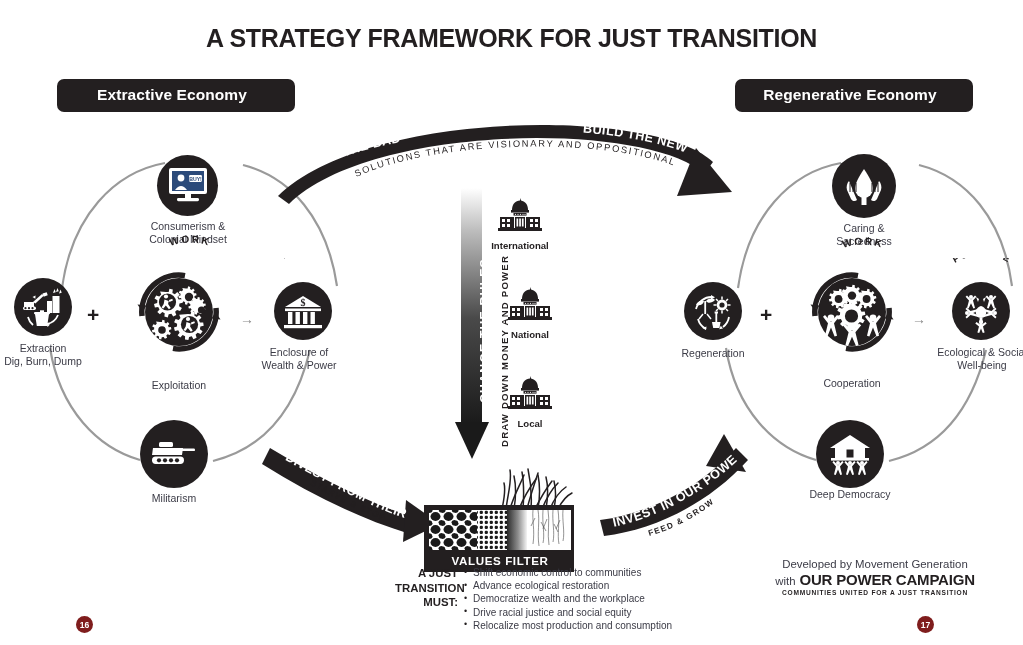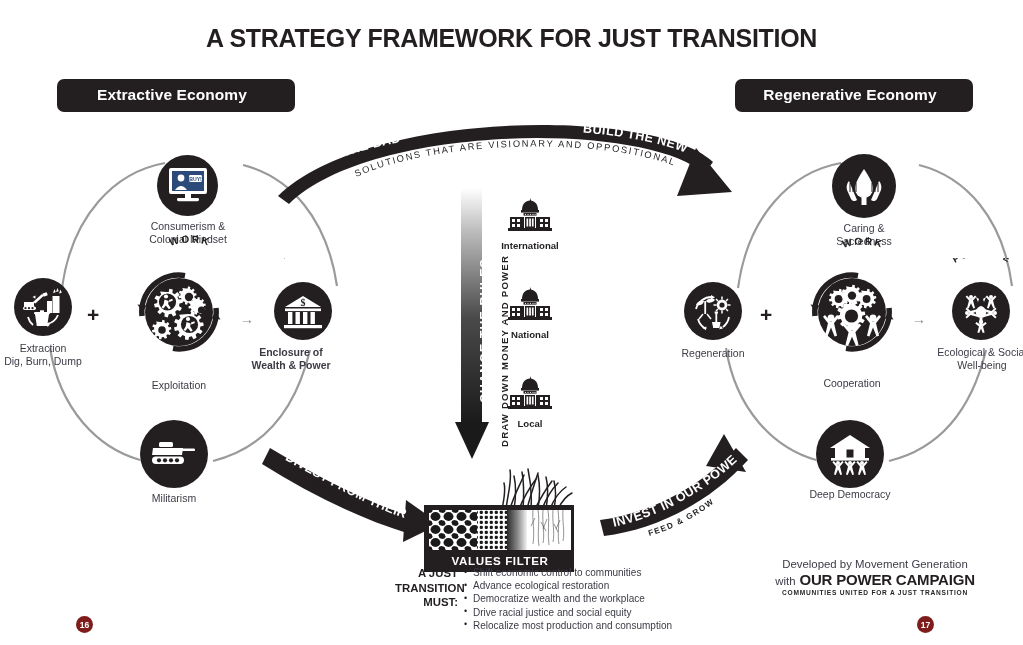--- a/index.html
+++ b/index.html
@@ -263,21 +263,21 @@
           <rect x="3" y="16.5" width="36" height="2.6"></rect>
           <rect x="6" y="20" width="4.4" height="12"></rect>
           <rect x="13.5" y="20" width="4.4" height="12"></rect>
           <rect x="21" y="20" width="4.4" height="12"></rect>
           <rect x="28.5" y="20" width="4.4" height="12"></rect>
           <rect x="2" y="33" width="38" height="3.2"></rect>
           <text x="21" y="13.6" font-size="10" font-weight="bold" text-anchor="middle" fill="#231f20" font-family="Liberation Serif, serif">$</text>
         </g>
       </svg>
     </div>
-    <div class="nodelabel" style="left:240px;top:346px;width:102px;font-weight:bold;">Enclosure of
+    <div class="nodelabel" style="left:248px;top:346px;width:102px;">Enclosure of
 Wealth &amp; Power</div>
   </div>
 
   <div class="abs node">
     <svg class="archlabel" style="left:125px;top:398px;width:130px;" viewBox="0 0 130 36">
       <defs>
           <path id="arcGOVL" d="M 7 33 A 58 58 0 0 1 123 33"></path>
         </defs>
       <text style="font-size:9.4px;letter-spacing:1.3px;"><textPath href="#arcGOVL" startOffset="50%" text-anchor="middle">GOVERNANCE</textPath></text>
     </svg>
@@ -497,21 +497,21 @@
         <stop offset="55%" stop-color="#4a4a4a"></stop>
         <stop offset="100%" stop-color="#1a1a1a"></stop>
       </linearGradient>
     </defs>
     <rect x="6" y="0" width="21" height="236" fill="url(#gradDown)"></rect>
     <path d="M0 234 L34 234 L17 271 z" fill="#1a1a1a"></path>
   </svg>
   <div class="abs ctr-vert-label" id="label-change-rules">CHANGE THE RULES</div>
   <div class="abs ctr-vert-label" id="label-draw-down">DRAW DOWN MONEY AND POWER</div>
 
-  <div class="abs gov" style="left:495px;top:196px;width:70px;">
+  <div class="abs gov" style="left:485px;top:196px;width:70px;">
     <svg width="52" height="38" viewBox="0 0 52 38">
       <g fill="#231f20">
         <path d="M26 2 l1.3 3 l-1.3 0.6 z"></path>
         <path d="M18 14 c0 -6 3.6 -9.5 8 -9.5 c4.4 0 8 3.5 8 9.5 z"></path>
         <rect x="17" y="14" width="18" height="2.6"></rect>
         <rect x="19.5" y="17" width="13" height="2.6"></rect>
         <rect x="21" y="21" width="10" height="11"></rect>
         <g fill="#fff">
             <rect x="22.5" y="22.5" width="1.7" height="8"></rect>
         <rect x="25.2" y="22.5" width="1.7" height="8"></rect>

